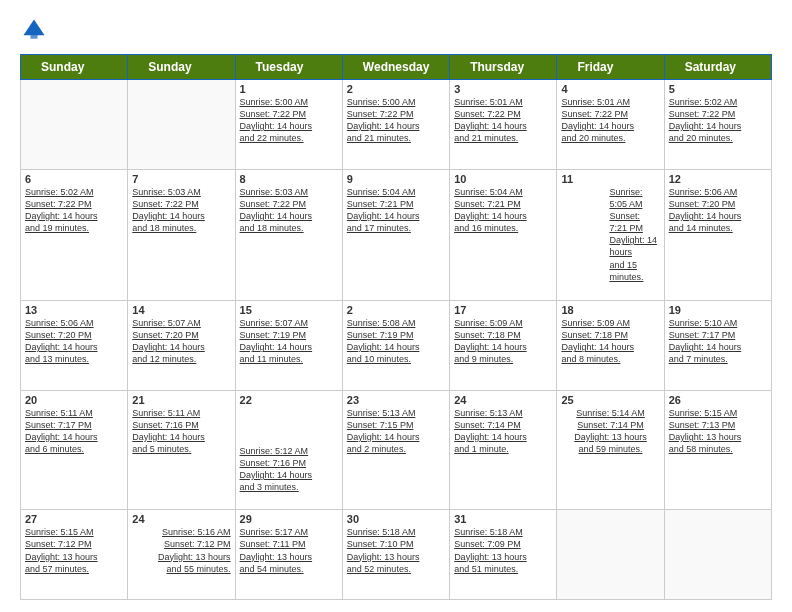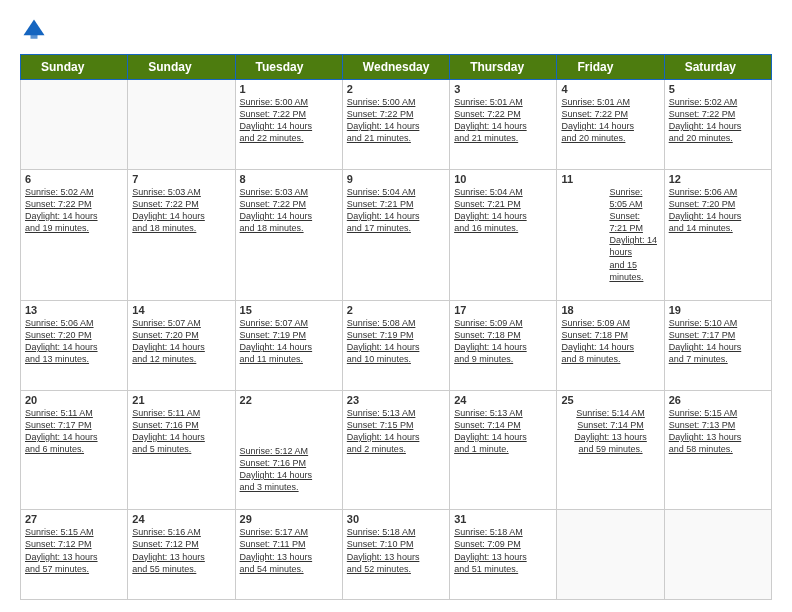--- a/index.html
+++ b/index.html
@@ -332,21 +332,21 @@
         <tr class="week-row">
           <td>
             <div class="day-num">27</div>
             <div class="day-info" style="white-space: pre-line;">Sunrise: 5:15 AM
 Sunset: 7:12 PM
 Daylight: 13 hours
 and 57 minutes.</div>
           </td>
           <td>
             <div class="day-num">24</div>
-            <div class="day-info" style="white-space: pre-line;">Sunrise: 5:16 AM
+            <div class="day-info" style="white-space: pre-line; text-align: right;">Sunrise: 5:16 AM
 Sunset: 7:12 PM
 Daylight: 13 hours
 and 55 minutes.</div>
           </td>
           <td>
             <div class="day-num">29</div>
             <div class="day-info" style="white-space: pre-line;">Sunrise: 5:17 AM
 Sunset: 7:11 PM
 Daylight: 13 hours
 and 54 minutes.</div>

